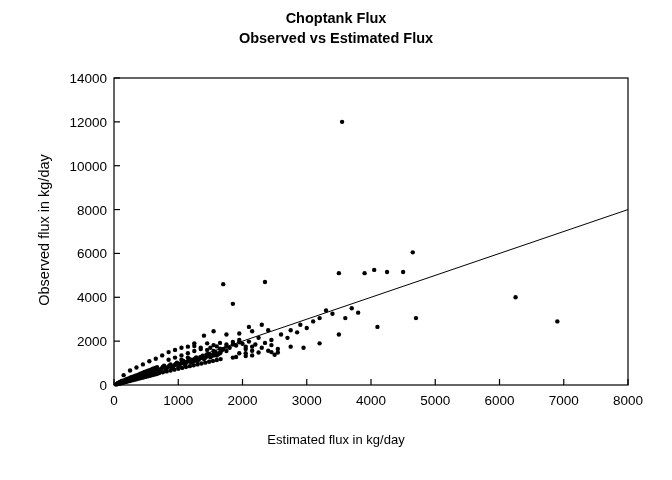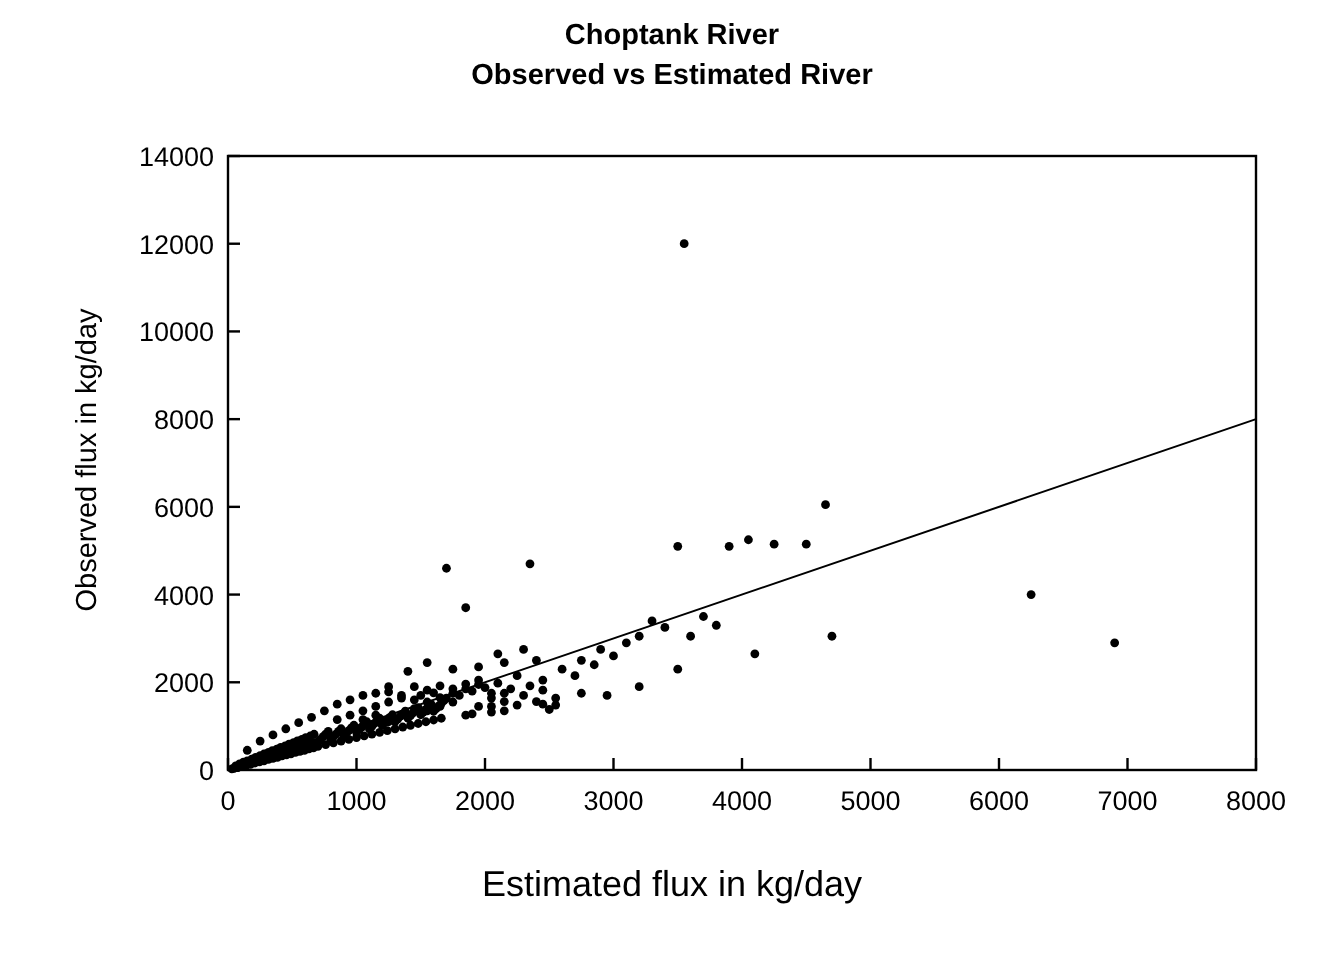--- a/index.html
+++ b/index.html
@@ -20,21 +20,21 @@
     color:#000000;
     line-height:20px;
     letter-spacing:0px;
   }
   .title-line{display:block;white-space:nowrap;}
 
   .xlabel{
     position:absolute;
     left:0;top:432px;width:672px;
     text-align:center;
-    font-size:18px;
+    font-size:13px;
     color:#000000;
     white-space:nowrap;
   }
   .ylabel{
     position:absolute;
     left:-86px;top:222px;
     width:260px;
     text-align:center;
     font-size:14.5px;
     color:#000000;
@@ -50,22 +50,22 @@
     font-size:13.5px;
     fill:#000000;
   }
 </style>
 </head>
 <body>
 
 <div id="figure">
 
   <div class="title-block">
-    <span class="title-line">Choptank River</span>
-    <span class="title-line">Observed vs Estimated River</span>
+    <span class="title-line">Choptank Flux</span>
+    <span class="title-line">Observed vs Estimated Flux</span>
   </div>
 
   <svg class="plotsvg" width="672" height="480">
     <g id="axes-group">
         <rect x="114" y="78" width="514" height="307" fill="none" stroke="#000000" stroke-width="1.2"></rect>
       </g>
     <g id="tick-group">
         <line x1="114" y1="385" x2="120" y2="385" stroke="#000000" stroke-width="1.2"></line>
         <line x1="114" y1="341.14285714285717" x2="120" y2="341.14285714285717" stroke="#000000" stroke-width="1.2"></line>
         <line x1="114" y1="297.2857142857143" x2="120" y2="297.2857142857143" stroke="#000000" stroke-width="1.2"></line>

